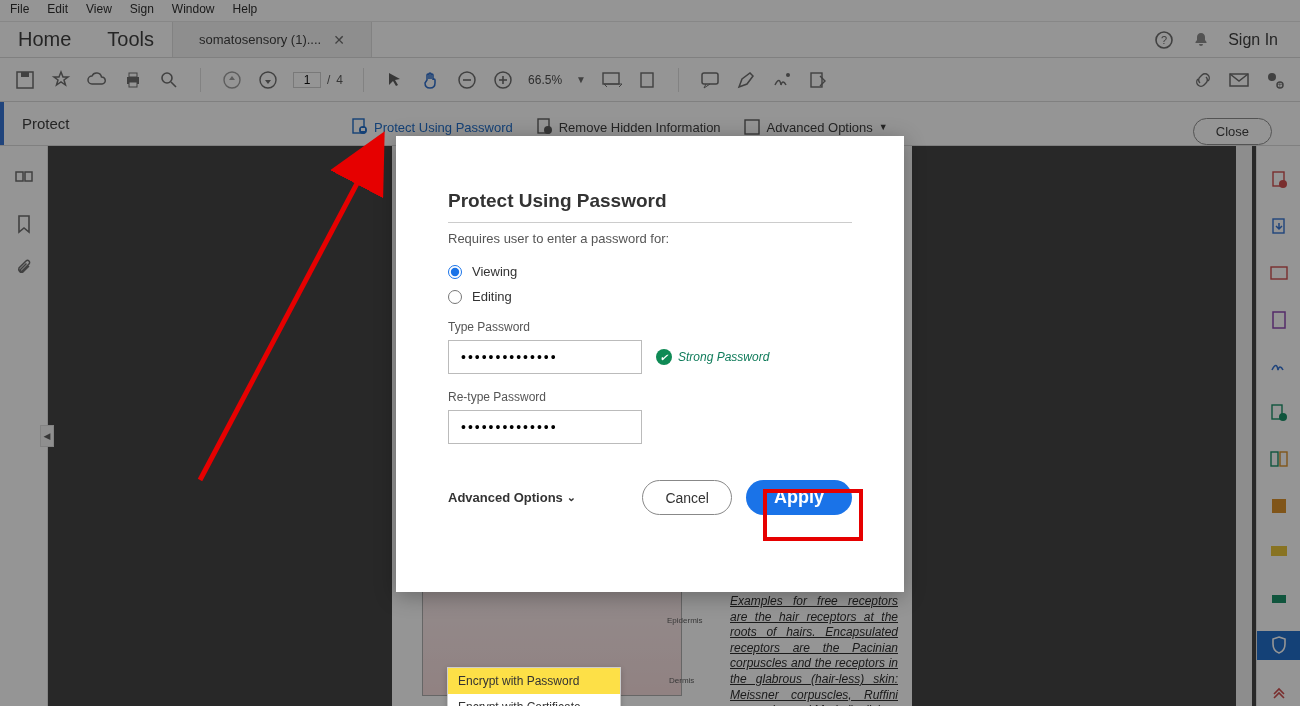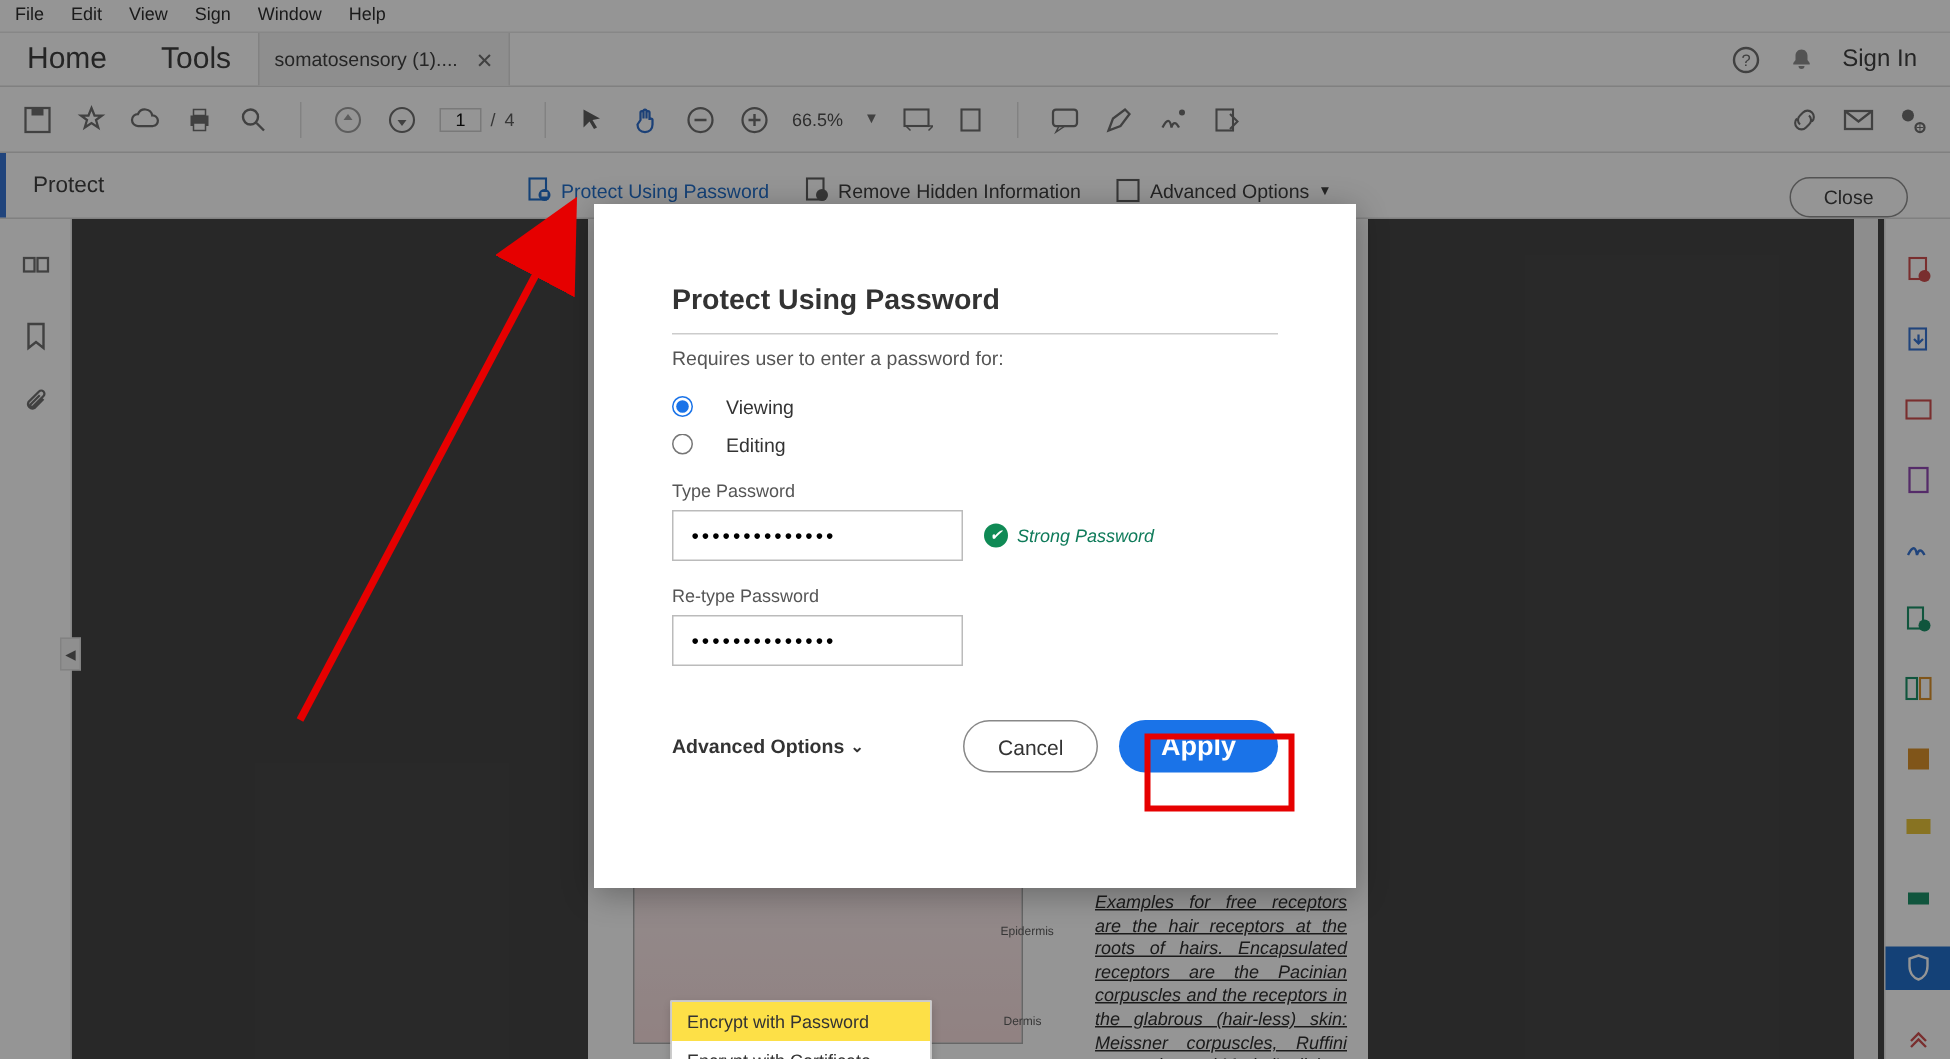--- a/index.html
+++ b/index.html
@@ -7,21 +7,21 @@
 .app { width: 100%; height: 100%; position: relative; }
 .dim-overlay { position: absolute; inset: 0; background: rgba(20,20,20,0.45); z-index: 5; pointer-events: none; }
 
 
 .menubar { height: 22px; display: flex; gap: 18px; padding: 2px 10px; font-size: 12px; color: #222; border-bottom: 1px solid #e5e5e5; }
 .menubar span { cursor: default; }
 
 
 .tabrow { height: 36px; display: flex; align-items: stretch; border-bottom: 1px solid #d9d9d9; }
 .tabrow .navbtn { padding: 0 18px; display:flex; align-items:center; font-size:20px; color:#333; }
-.tabrow .doctab { display:flex; align-items:center; gap:12px; padding: 0 10px; border-left:1px solid #ddd; border-right:1px solid #ddd; background:#f3f3f3; font-size:13px; color:#333; }
+.tabrow .doctab { display:flex; align-items:center; gap:12px; padding: 0 26px; border-left:1px solid #ddd; border-right:1px solid #ddd; background:#f3f3f3; font-size:13px; color:#333; }
 .tabrow .doctab .close { font-size:14px; color:#666; }
 .tabrow .spacer { flex:1; }
 .tabrow .right { display:flex; align-items:center; gap:18px; padding-right:22px; color:#555; font-size:15px;}
 .tabrow .signin { font-size:16px; color:#333; }
 
 
 .toolbar { height: 44px; display:flex; align-items:center; gap:14px; padding:0 14px; border-bottom:1px solid #d9d9d9; color:#555; }
 .toolbar .sep { width:1px; height:24px; background:#ddd; margin:0 6px;}
 .toolbar .icon { width:22px; height:22px; display:inline-flex; align-items:center; justify-content:center; }
 .toolbar .page { display:flex; align-items:center; gap:6px; font-size:12px; }
@@ -47,21 +47,21 @@
 .page-paper .lbl-epi { position:absolute; left:275px; top:470px; font-size:8px; color:#555;}
 .page-paper .lbl-der { position:absolute; left:277px; top:530px; font-size:8px; color:#555;}
 .scrollind { position:absolute; right:48px; top:146px; width:16px; bottom:0; background:#f0f0f0; }
 .collapse-tab { position:absolute; left:40px; top:425px; width:14px; height:22px; background:#f4f4f4; border:1px solid #ddd; display:flex; align-items:center; justify-content:center; font-size:9px; color:#555;}
 
 
 .modal { position:absolute; left:396px; top:136px; width:508px; height:456px; background:#fff; z-index:10; box-shadow:0 4px 20px rgba(0,0,0,0.3); padding: 54px 52px 20px 52px; }
 .modal h2 { font-size:19px; color:#333; font-weight:600; border-bottom:1px solid #ccc; padding-bottom:10px; }
 .modal .sub { font-size:13px; color:#555; margin-top:8px; }
 .modal .radios { margin-top:18px; display:flex; flex-direction:column; gap:10px; font-size:13px; color:#333;}
-.modal .radios label { display:flex; align-items:flex-start; gap:22px; }
+.modal .radios label { display:flex; align-items:center; gap:10px; }
 .modal .radios input[type=radio] { width:14px; height:14px; accent-color:#1a73e8; }
 .modal .flabel { font-size:12px; color:#555; margin-top:16px; }
 .modal .pwrow { display:flex; align-items:center; gap:14px; margin-top:6px;}
 .modal .pwrow input { width:194px; height:34px; border:1px solid #bbb; padding:0 12px; font-size:14px; letter-spacing:2px;}
 .modal .strong { display:flex; align-items:center; gap:6px; color:#0f7b5a; font-size:12px; font-style:italic;}
 .modal .strong .chk { width:16px; height:16px; border-radius:50%; background:#0f8a55; color:#fff; display:flex; align-items:center; justify-content:center; font-size:10px;}
 .modal .footer { display:flex; align-items:center; margin-top:36px; }
 .modal .advopt { font-size:13px; font-weight:600; color:#333; display:flex; align-items:center; gap:4px;}
 .modal .btns { margin-left:auto; display:flex; gap:14px; }
 .modal .btn-cancel { border:1.5px solid #888; background:#fff; border-radius:20px; padding:7px 22px; font-size:14px; color:#333;}

